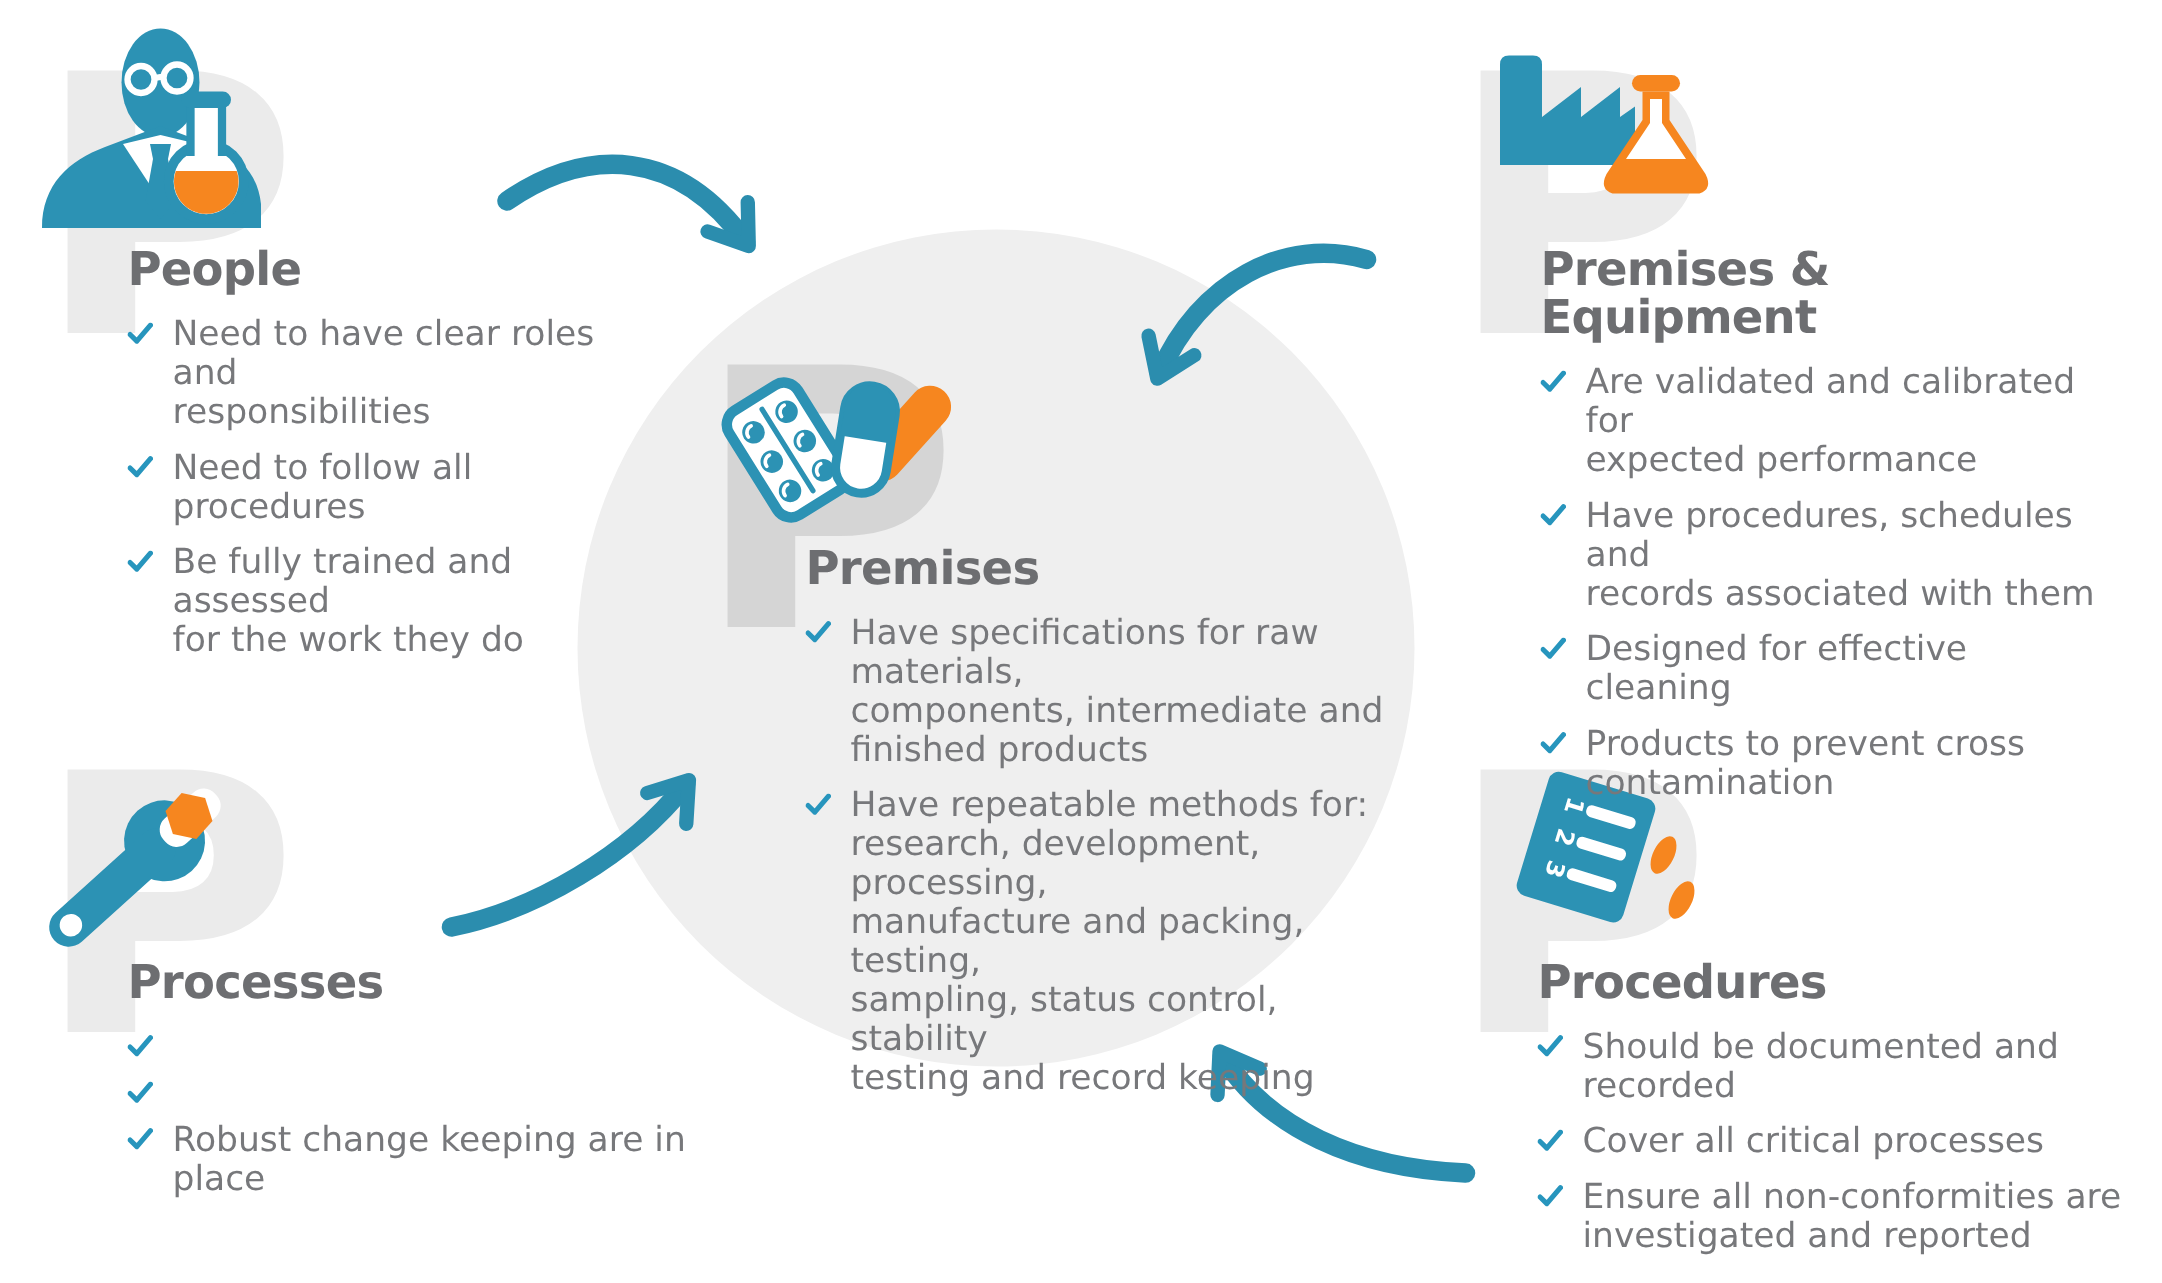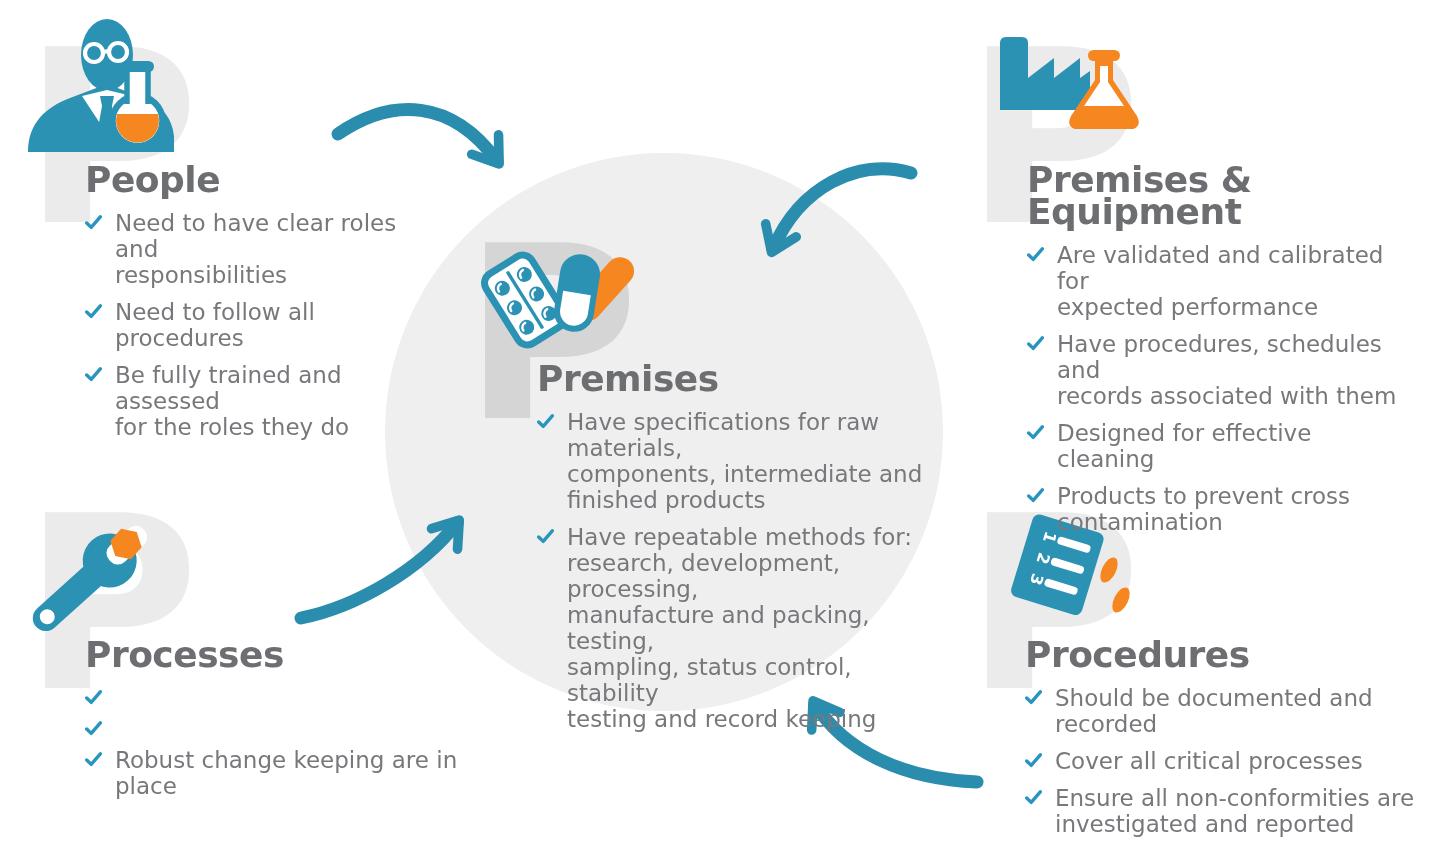--- a/index.html
+++ b/index.html
@@ -23,21 +23,21 @@
   .bigp.center{ color:var(--p-center); }
   .p-tl{ left:23px;  top:19px;  }
   .p-tr{ left:965px; top:19px;  }
   .p-c { left:463px; top:215px; }
   .p-bl{ left:23px;  top:485px; }
   .p-br{ left:965px; top:485px; }
   .icon{ position:absolute; }
   .arrows{ position:absolute; left:0; top:0; pointer-events:none; }
   .sec{ position:absolute; }
   .sec h2{
-    font-size:36px; font-weight:bold; color:var(--heading);
+    font-size:31px; font-weight:bold; color:var(--heading);
     letter-spacing:-0.5px; line-height:32px; margin:0 0 14px 0;
   }
   .sec ul{ list-style:none; }
   .sec li{
     display:flex; align-items:flex-start; gap:13px; margin-bottom:11px;
     font-size:23px; line-height:26px; color:var(--body); white-space:pre-line;
   }
   .chk{ flex:0 0 auto; margin-top:5px; display:inline-flex; }
   .sec-people    { left:85px;   top:164px; width:330px; }
   .sec-premises  { left:1027px; top:164px; width:370px; }
@@ -167,21 +167,21 @@
         <span class="chk"><svg width="17" height="15" viewBox="0 0 17 15">
               <path d="M1.7 8 L6.2 12.4 L15.3 1.8" fill="none" stroke="#2795BD" stroke-width="3.4" stroke-linecap="round" stroke-linejoin="round"></path>
             </svg></span>
         <span class="txt">Need to follow all procedures</span>
       </li>
       <li>
         <span class="chk"><svg width="17" height="15" viewBox="0 0 17 15">
               <path d="M1.7 8 L6.2 12.4 L15.3 1.8" fill="none" stroke="#2795BD" stroke-width="3.4" stroke-linecap="round" stroke-linejoin="round"></path>
             </svg></span>
         <span class="txt">Be fully trained and assessed
-for the roles they do</span>
+for the work they do</span>
       </li>
     </ul>
   </section>
 
   <section class="sec sec-premises">
     <h2>Premises &amp; Equipment</h2>
     <ul>
       <li>
         <span class="chk"><svg width="17" height="15" viewBox="0 0 17 15">
               <path d="M1.7 8 L6.2 12.4 L15.3 1.8" fill="none" stroke="#2795BD" stroke-width="3.4" stroke-linecap="round" stroke-linejoin="round"></path>

